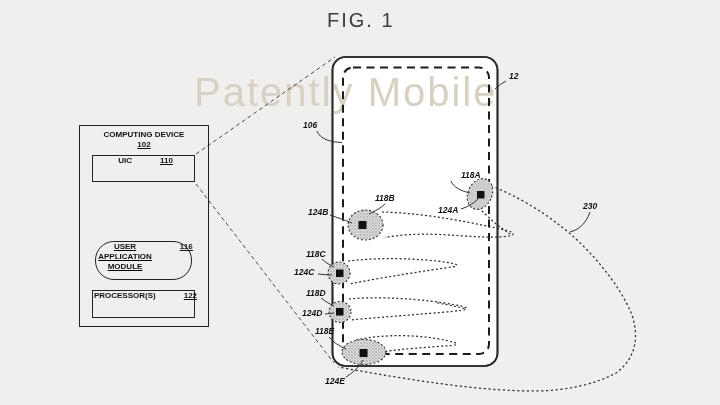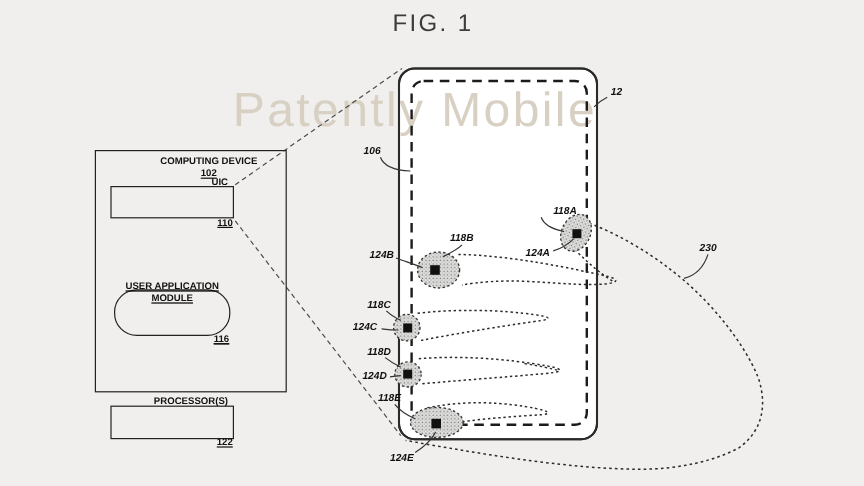--- a/index.html
+++ b/index.html
@@ -21,34 +21,34 @@
     font-size:40px;letter-spacing:2px;color:#d8d1c3;white-space:nowrap;
   }
   .wm-site{
     position:absolute;left:433px;top:107px;z-index:2;
     font-size:13px;letter-spacing:0.5px;color:#a9a195;white-space:nowrap;
   }
 
   
   .device-box{
     position:absolute;left:79px;top:125px;width:128px;height:200px;z-index:4;
-    border:1.5px solid #222;background:transparent;padding-left:30px;
+    border:1.5px solid #222;background:transparent;
   }
   .db-head{margin-top:4px;text-align:center;line-height:1.3;}
   .db-label,.db-ref{font-size:8px;font-weight:bold;color:#111;}
   .db-ref{text-decoration:underline;}
   .blk{
-    position:absolute;display:flex;flex-direction:column;align-items:flex-end;justify-content:center;
+    position:absolute;display:flex;flex-direction:row;align-items:flex-start;justify-content:center;
     border:1.4px solid #222;text-align:center;line-height:1.25;background:transparent;gap:24px;
   }
   .blk .db-label{padding:0 4px;}
   .blk-uic{left:12px;top:29px;width:101px;height:25px;}
   .blk-uim{left:15px;top:71px;width:95px;height:28px;border-radius:15px;}
   .blk-uam{left:15px;top:115px;width:95px;height:37px;border-radius:19px;text-decoration:underline;}
-  .blk-proc{left:12px;top:164px;width:101px;height:26px;margin-top:48px;}
+  .blk-proc{left:12px;top:164px;width:101px;height:26px;}
 
   
   .ref{
     position:absolute;z-index:4;font-size:8.5px;font-weight:bold;color:#101010;
     white-space:nowrap;
     font-style:italic;
   }
 </style>
 </head>
 <body>

